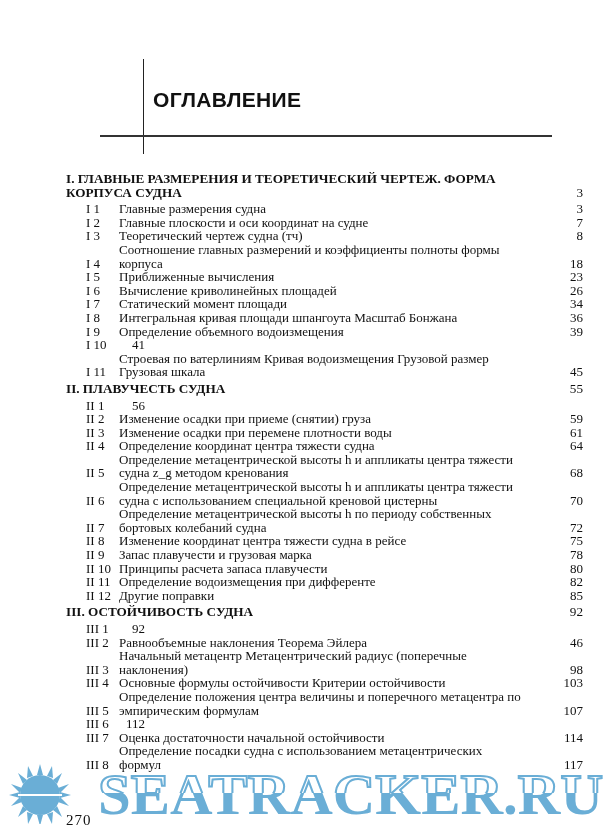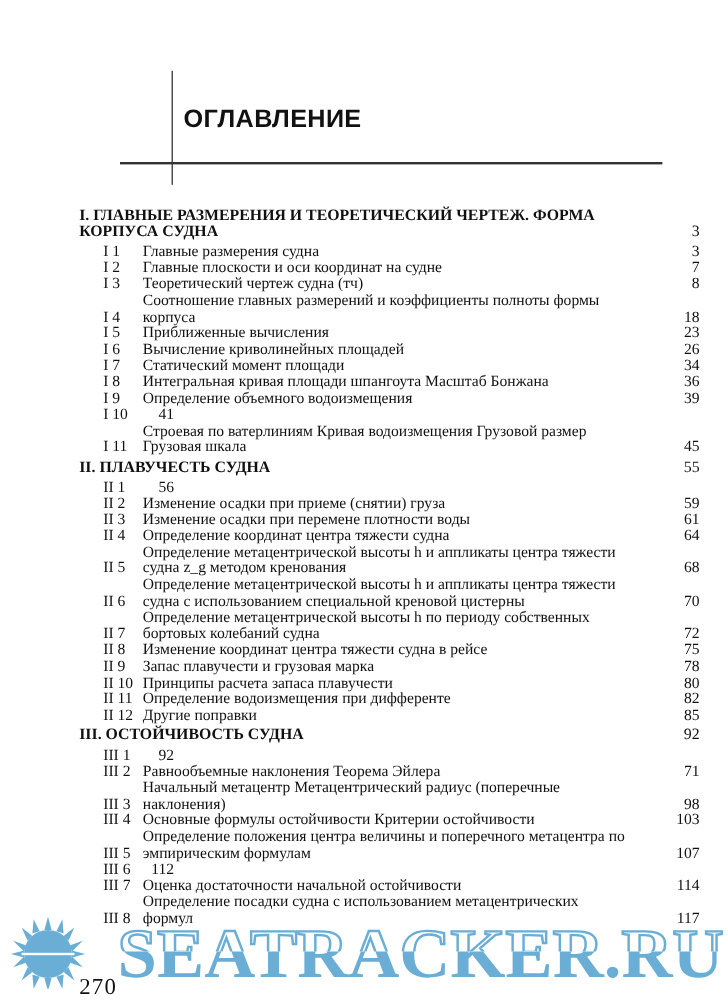--- a/index.html
+++ b/index.html
@@ -11,21 +11,21 @@
            font-weight: bold; font-size: 21px; letter-spacing: 0.3px; color: #111; }
   .toc { position: absolute; left: 66px; top: 172px; width: 517px; font-size: 13px; line-height: 13.6px; }
   .sec { font-weight: bold; font-size: 13.2px; display: flex; justify-content: space-between; align-items: flex-end; }
   .sec .t { flex: 1; padding-right: 30px; }
   .sec .p { font-weight: normal; text-align: right; min-width: 26px; }
   .sec.gap { margin-top: 3px; }
   .item { display: flex; align-items: flex-end; padding-left: 20px; }
   .item .n { width: 33px; flex: none; white-space: nowrap; }
   .item .t { flex: 1; padding-right: 30px; }
   .item .p { text-align: right; min-width: 26px; flex: none; }
-  .pagenum { position: absolute; left: 66px; top: 812px; font-size: 19px; letter-spacing: 1px; }
+  .pagenum { position: absolute; left: 66px; top: 812px; font-size: 15px; letter-spacing: 1px; }
   .wm { position: absolute; left: 0; top: 762px; width: 607px; height: 62px; pointer-events: none; }
   .first-item { margin-top: 3px; }
 </style>
 </head>
 <body>
 
 <div>
   <div class="vline"></div>
   <div class="title">ОГЛАВЛЕНИЕ</div>
   <div class="hrule"></div>
@@ -164,21 +164,21 @@
       <span class="p">92</span>
     </div>
     <div id="sec2">
         <div class="item first-item">
           <span class="n">III 1</span>
           <span class="p">92</span>
         </div>
         <div class="item">
           <span class="n">III 2</span>
           <span class="t">Равнообъемные наклонения  Теорема Эйлера</span>
-          <span class="p">71</span>
+          <span class="p">46</span>
         </div>
         <div class="item">
           <span class="n">III 3</span>
           <span class="t">Начальный метацентр  Метацентрический радиус (поперечные наклонения)</span>
           <span class="p">98</span>
         </div>
         <div class="item">
           <span class="n">III 4</span>
           <span class="t">Основные формулы остойчивости  Критерии остойчивости</span>
           <span class="p">103</span>

